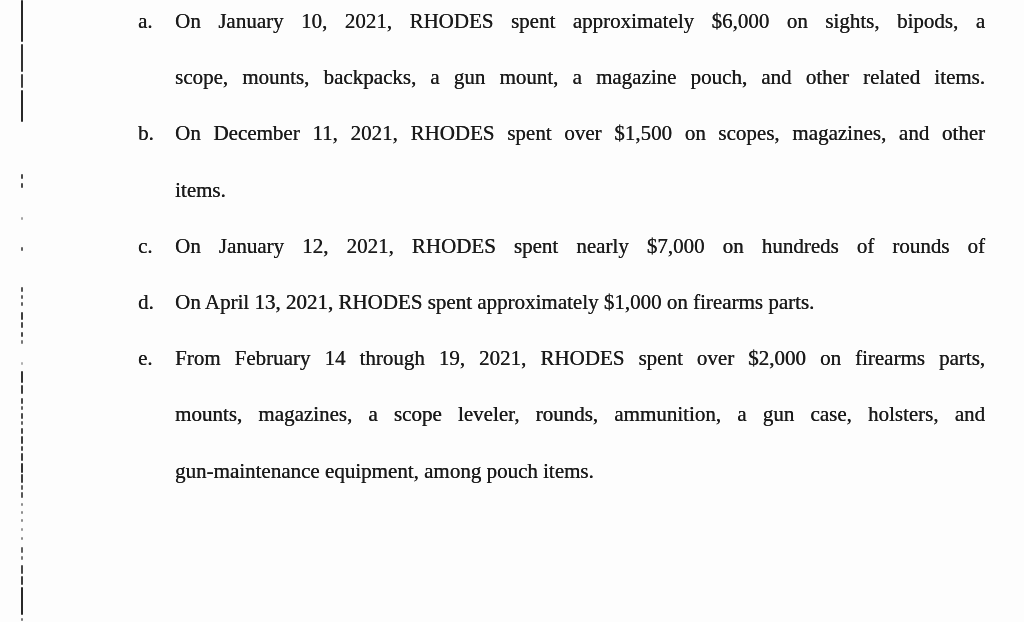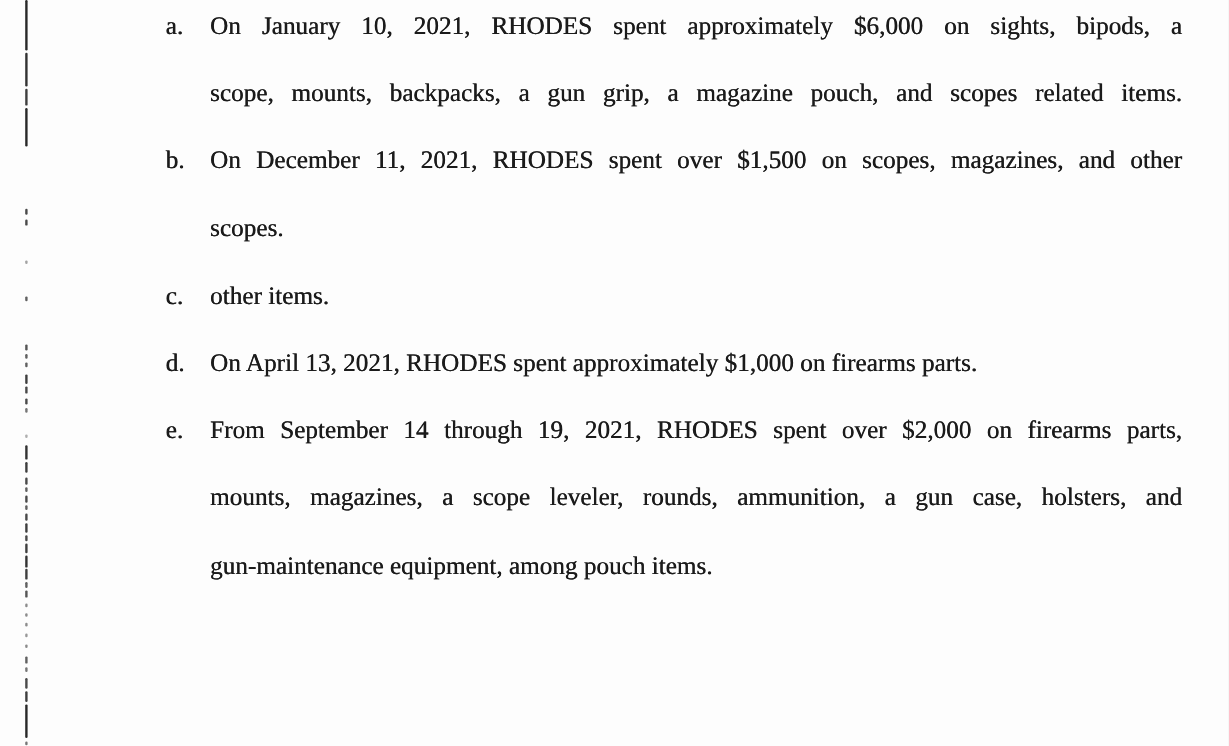--- a/index.html
+++ b/index.html
@@ -99,44 +99,44 @@
       <div class="margin-seg" style="left: 21px; top: 565px; height: 9px; background: rgb(28, 28, 28); opacity: 0.8;"></div>
       <div class="margin-seg" style="left: 21px; top: 576px; height: 9px; background: rgb(28, 28, 28); opacity: 0.85;"></div>
       <div class="margin-seg" style="left: 21px; top: 587px; height: 28px; background: rgb(28, 28, 28); opacity: 0.95;"></div>
       <div class="margin-seg" style="left: 21px; top: 618px; height: 3px; background: rgb(28, 28, 28); opacity: 0.6;"></div>
     </div>
   <div class="content" id="list">
       <div class="item">
         <div class="item-label">a.</div>
         <div class="item-text">
           <div class="line justified">On January 10, 2021, RHODES spent approximately $6,000 on sights, bipods, a</div>
-          <div class="line justified">scope, mounts, backpacks, a gun grip, a magazine pouch, and scopes related items.</div>
+          <div class="line justified">scope, mounts, backpacks, a gun mount, a magazine pouch, and other related items.</div>
         </div>
       </div>
       <div class="item">
         <div class="item-label">b.</div>
         <div class="item-text">
           <div class="line justified">On December 11, 2021, RHODES spent over $1,500 on scopes, magazines, and other</div>
-          <div class="line">scopes.</div>
+          <div class="line">items.</div>
         </div>
       </div>
       <div class="item">
         <div class="item-label">c.</div>
         <div class="item-text">
-          <div class="line">other items.</div>
+          <div class="line justified">On January 12, 2021, RHODES spent nearly $7,000 on hundreds of rounds of</div>
         </div>
       </div>
       <div class="item">
         <div class="item-label">d.</div>
         <div class="item-text">
           <div class="line">On April 13, 2021, RHODES spent approximately $1,000 on firearms parts.</div>
         </div>
       </div>
       <div class="item">
         <div class="item-label">e.</div>
         <div class="item-text">
-          <div class="line justified">From September 14 through 19, 2021, RHODES spent over $2,000 on firearms parts,</div>
+          <div class="line justified">From February 14 through 19, 2021, RHODES spent over $2,000 on firearms parts,</div>
           <div class="line justified">mounts, magazines, a scope leveler, rounds, ammunition, a gun case, holsters, and</div>
           <div class="line">gun-maintenance equipment, among pouch items.</div>
         </div>
       </div>
     </div>
 </div>
 
 </body></html>

